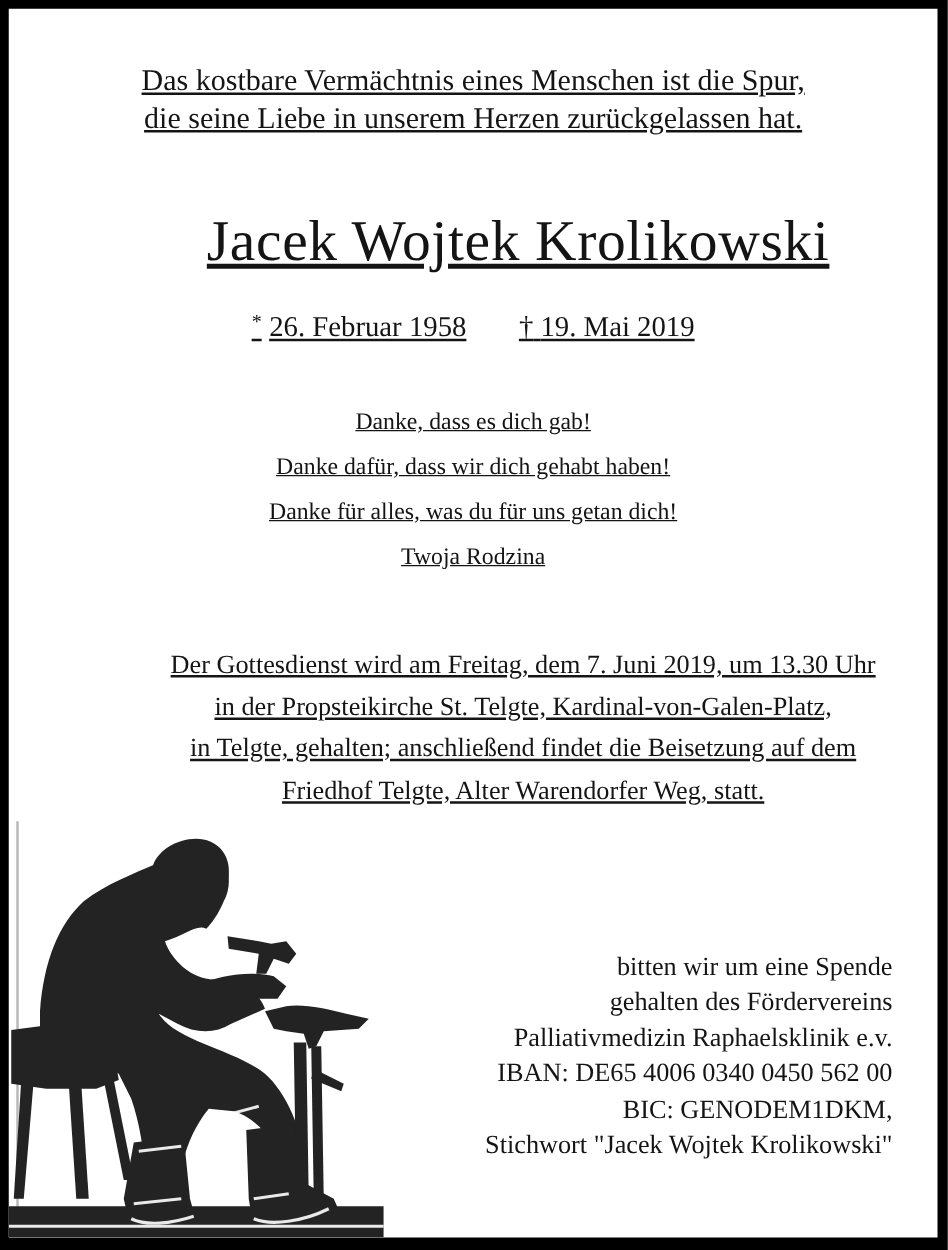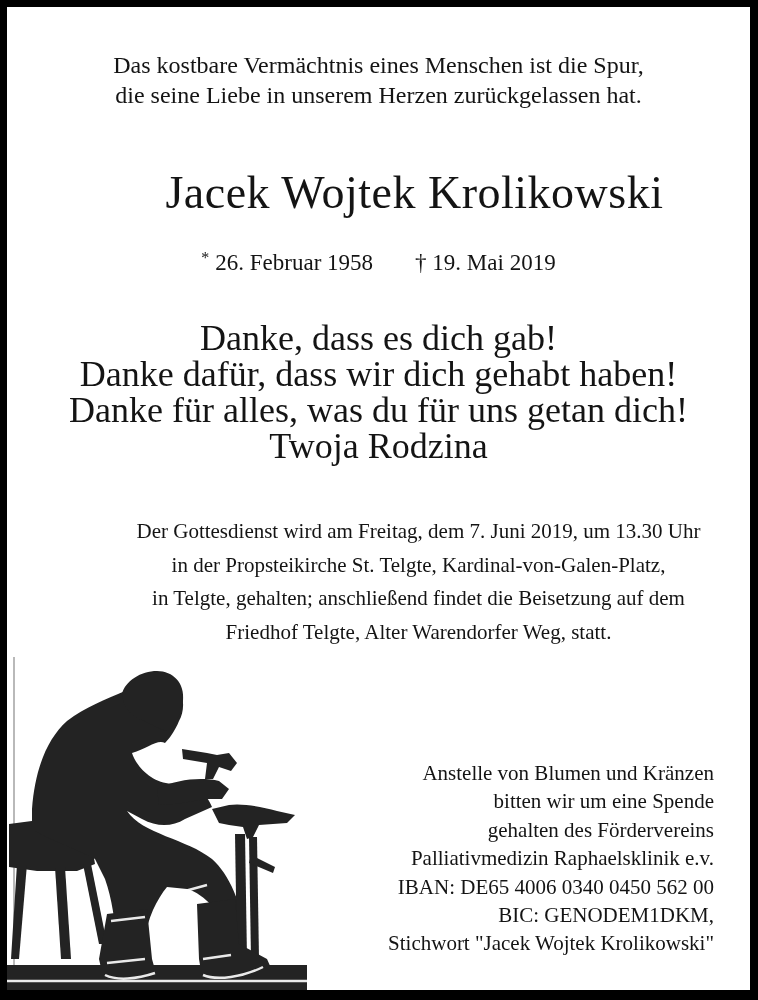--- a/index.html
+++ b/index.html
@@ -30,20 +30,21 @@
       top: 650px;
       width: 2px;
       height: 320px;
       background: #b9b9b9;
     }
     .center-block {
       position: absolute;
       left: 0;
       width: 743px;
       text-align: center;
+      text-decoration: underline;
     }
     .motto {
       top: 43px;
       font-family: "Liberation Serif", serif;
       font-size: 24px;
       line-height: 30px;
     }
     .name {
       top: 158px;
       font-family: "Liberation Serif", serif;
@@ -60,21 +61,21 @@
     }
     .dates .gap { display: inline-block; width: 42px; }
     .dates .star {
       font-size: 16px;
       vertical-align: 7px;
       margin-right: 6px;
     }
     .thanks {
       top: 313px;
       font-family: "Liberation Serif", serif;
-      font-size: 36px;
+      font-size: 19px;
       line-height: 36px;
     }
     .service {
       top: 508px;
       font-family: "Liberation Serif", serif;
       font-size: 21px;
       line-height: 33.5px;
       margin-left: 40px;
     }
     .donation {
@@ -157,21 +158,20 @@
       <path d="M178 232 L200 226"></path>
       <path d="M98 316 C110 322 130 320 148 314"></path>
       <path d="M196 316 C210 322 236 318 256 308"></path>
       <path d="M100 304 L138 300"></path>
       <path d="M196 300 L224 296"></path>
       <path d="M0 322 L300 322"></path>
     </g>
   </svg>
 
   <div class="donation">
-    <span class="line">Anstelle von Blumen und Kränzen</span>
     <span class="line">bitten wir um eine Spende</span>
     <span class="line">gehalten des Fördervereins</span>
     <span class="line">Palliativmedizin Raphaelsklinik e.v.</span>
     <span class="line">IBAN: DE65 4006 0340 0450 562 00</span>
     <span class="line">BIC: GENODEM1DKM,</span>
     <span class="line">Stichwort "Jacek Wojtek Krolikowski"</span>
   </div>
 
 </div>
 

